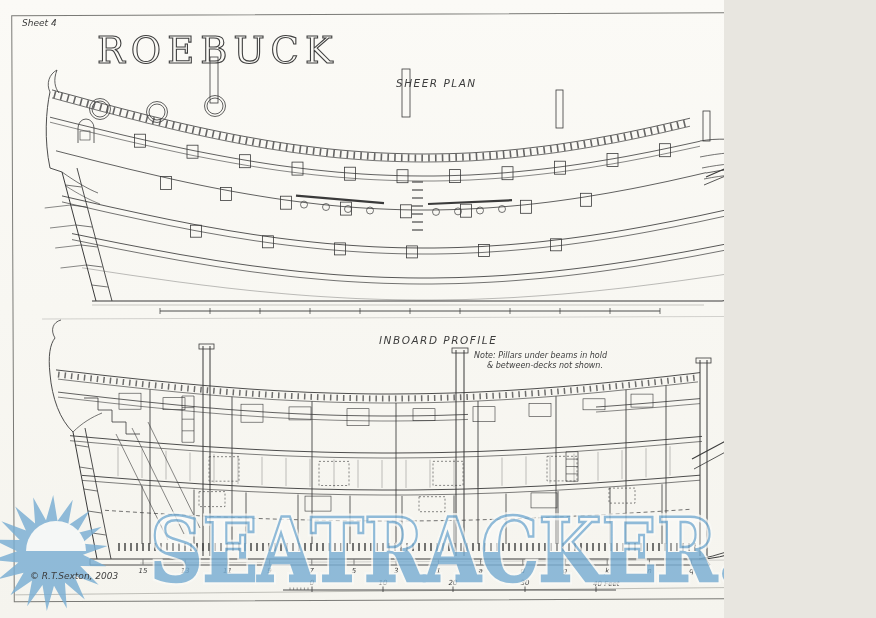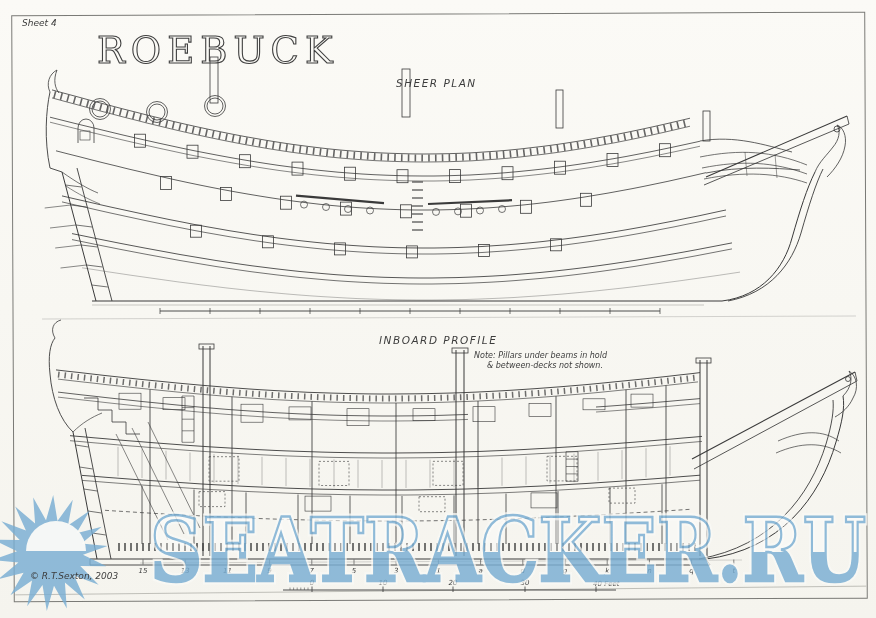--- a/index.html
+++ b/index.html
@@ -1,16 +1,16 @@
 <!DOCTYPE html>
 <html><head>
 <meta charset="utf-8">
 <style>
   html,body{margin:0;padding:0;background:#e8e6e0;}
-  .page{position:relative;width:876px;height:618px;background:linear-gradient(#fbfaf6,#f5f4ee);
+  .page{position:relative;width:724px;height:618px;background:linear-gradient(#fbfaf6,#f5f4ee);
         overflow:hidden;font-family:"DejaVu Sans",sans-serif;}
   svg{position:absolute;left:0;top:0;}
   .hand{font-family:"DejaVu Sans",sans-serif;font-style:italic;fill:#3d3d3d;}
   .ink{stroke:#3a3a3a;fill:none;}
 </style>
 </head>
 <body>
 
 <div class="page">
 <svg width="876" height="618" viewBox="0 0 876 618">

